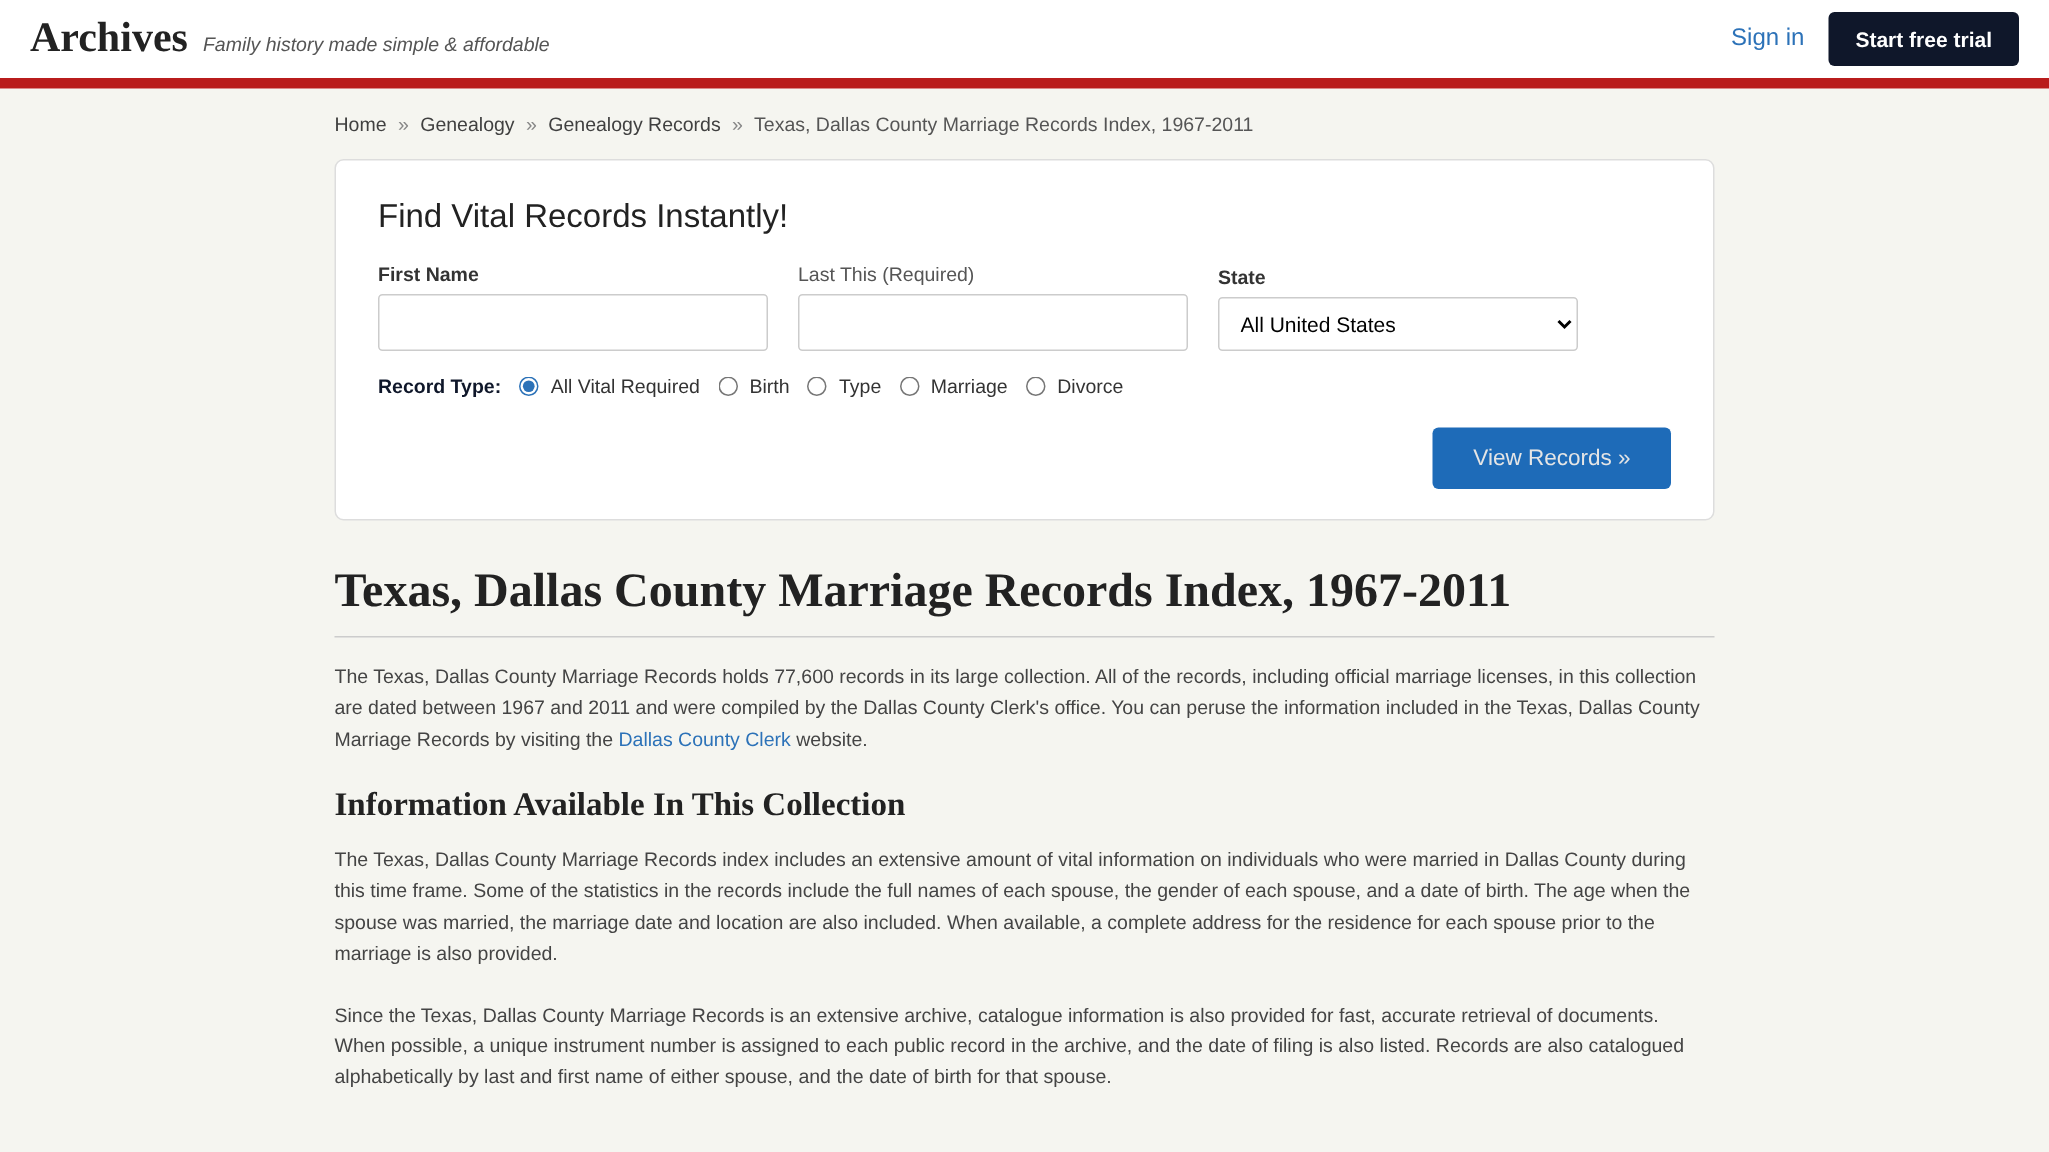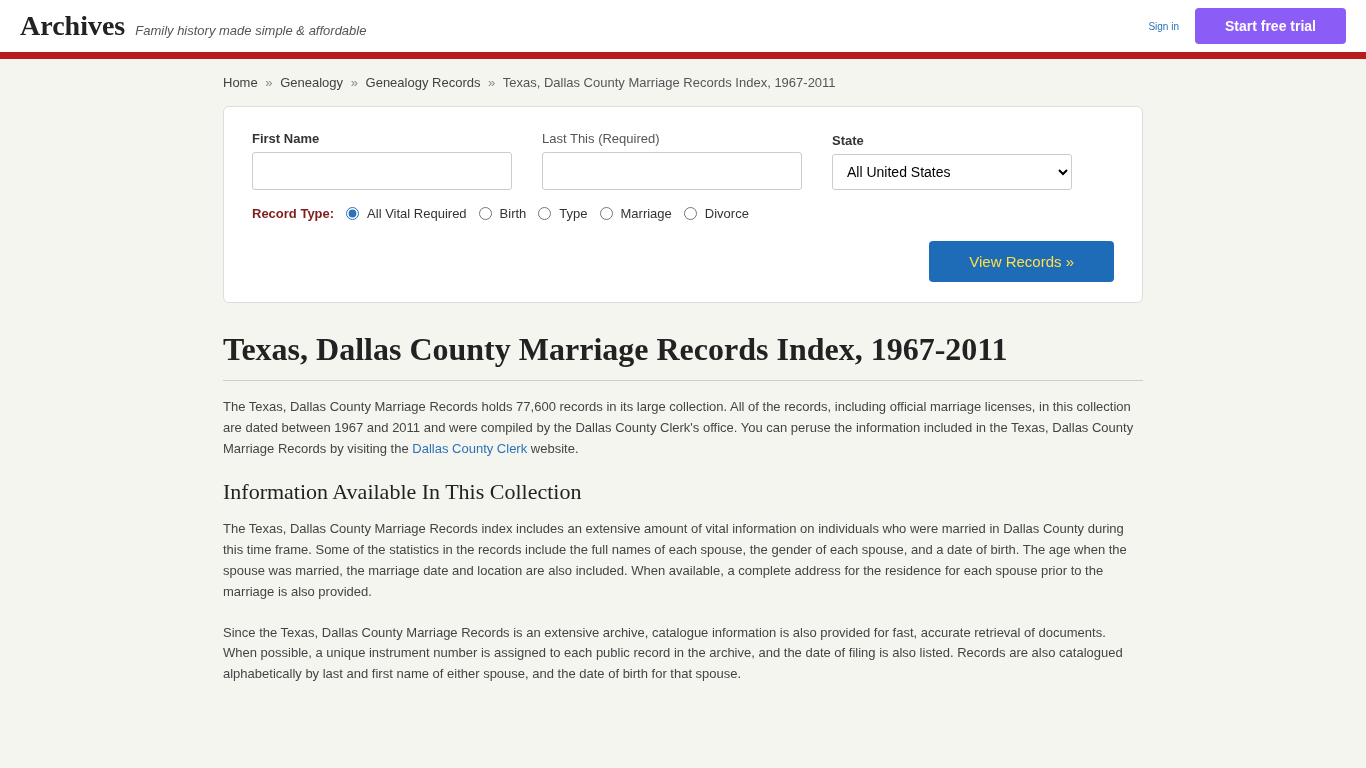--- a/index.html
+++ b/index.html
@@ -32,27 +32,27 @@
       text-align: center;
     }
     .header-right {
       display: flex;
       align-items: center;
       gap: 16px;
     }
     .sign-in-link {
       color: #2c72b8;
       text-decoration: none;
-      font-size: 10px;
+      font-size: 16px;
     }
     .btn-trial {
-      background: #8b5cf6;
+      background: #0f172a;
       color: #fff;
       border: none;
-      padding: 10px 30px;
+      padding: 10px 18px;
       font-size: 14px;
       font-weight: bold;
       border-radius: 4px;
       cursor: pointer;
     }
 
     
     .main {
       max-width: 960px;
       margin: 0 auto;
@@ -86,21 +86,21 @@
       margin-bottom: 28px;
     }
     .search-box h2 {
       font-size: 22px;
       font-weight: normal;
       color: #222;
       margin-bottom: 18px;
     }
     .form-row {
       display: flex;
-      gap: 30px;
+      gap: 20px;
       margin-bottom: 16px;
       align-items: flex-end;
     }
     .form-group {
       display: flex;
       flex-direction: column;
       gap: 6px;
     }
     .form-group label {
       font-size: 13px;
@@ -132,41 +132,41 @@
     .record-type-row {
       display: flex;
       align-items: center;
       gap: 12px;
       margin-bottom: 16px;
       flex-wrap: wrap;
     }
     .record-type-label {
       font-size: 13px;
       font-weight: bold;
-      color: #7f1d1d;
+      color: #0f172a;
     }
     .radio-group {
       display: flex;
       align-items: center;
       gap: 8px;
     }
     .radio-group label {
       font-size: 13px;
       color: #333;
       cursor: pointer;
     }
     .radio-group input[type="radio"] {
       cursor: pointer;
       accent-color: #2c72b8;
     }
     .btn-view {
       background: #1e6bb8;
-      color: #fde047;
+      color: #e5e5e5;
       border: none;
-      padding: 12px 40px;
+      padding: 12px 27px;
       font-size: 15px;
       border-radius: 4px;
       cursor: pointer;
       float: right;
       margin-top: 4px;
     }
 
     
     .page-title {
       font-size: 32px;
@@ -189,21 +189,21 @@
       margin-bottom: 20px;
     }
     .body-text a {
       color: #2c72b8;
       text-decoration: none;
     }
 
     
     .section-heading {
       font-size: 22px;
-      font-weight: normal;
+      font-weight: bold;
       color: #222;
       margin-bottom: 14px;
       font-family: Georgia, serif;
     }
 
     .clearfix::after {
       content: '';
       display: table;
       clear: both;
     }
@@ -228,20 +228,21 @@
     <a href="#">Home</a>
     <span class="sep">»</span>
     <a href="#">Genealogy</a>
     <span class="sep">»</span>
     <a href="#">Genealogy Records</a>
     <span class="sep">»</span>
     <span>Texas, Dallas County Marriage Records Index, 1967-2011</span>
   </div>
 
   <div class="search-box">
+    <h2>Find Vital Records Instantly!</h2>
 
     <div class="form-row">
       <div class="form-group">
         <label>First Name</label>
         <input type="text" style="">
       </div>
       <div class="form-group">
         <label>
           <span>Last This</span>
           <span style="font-weight:normal; color:#555;">(Required)</span>

